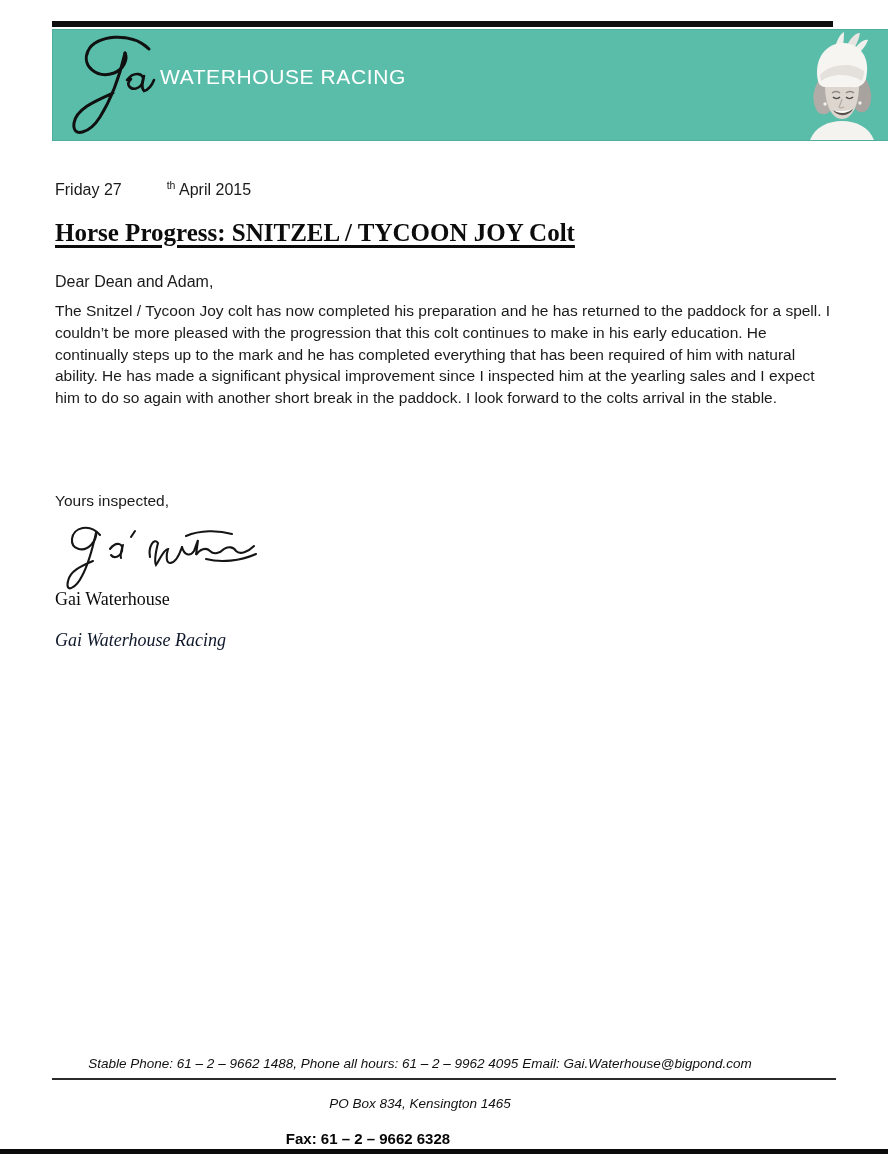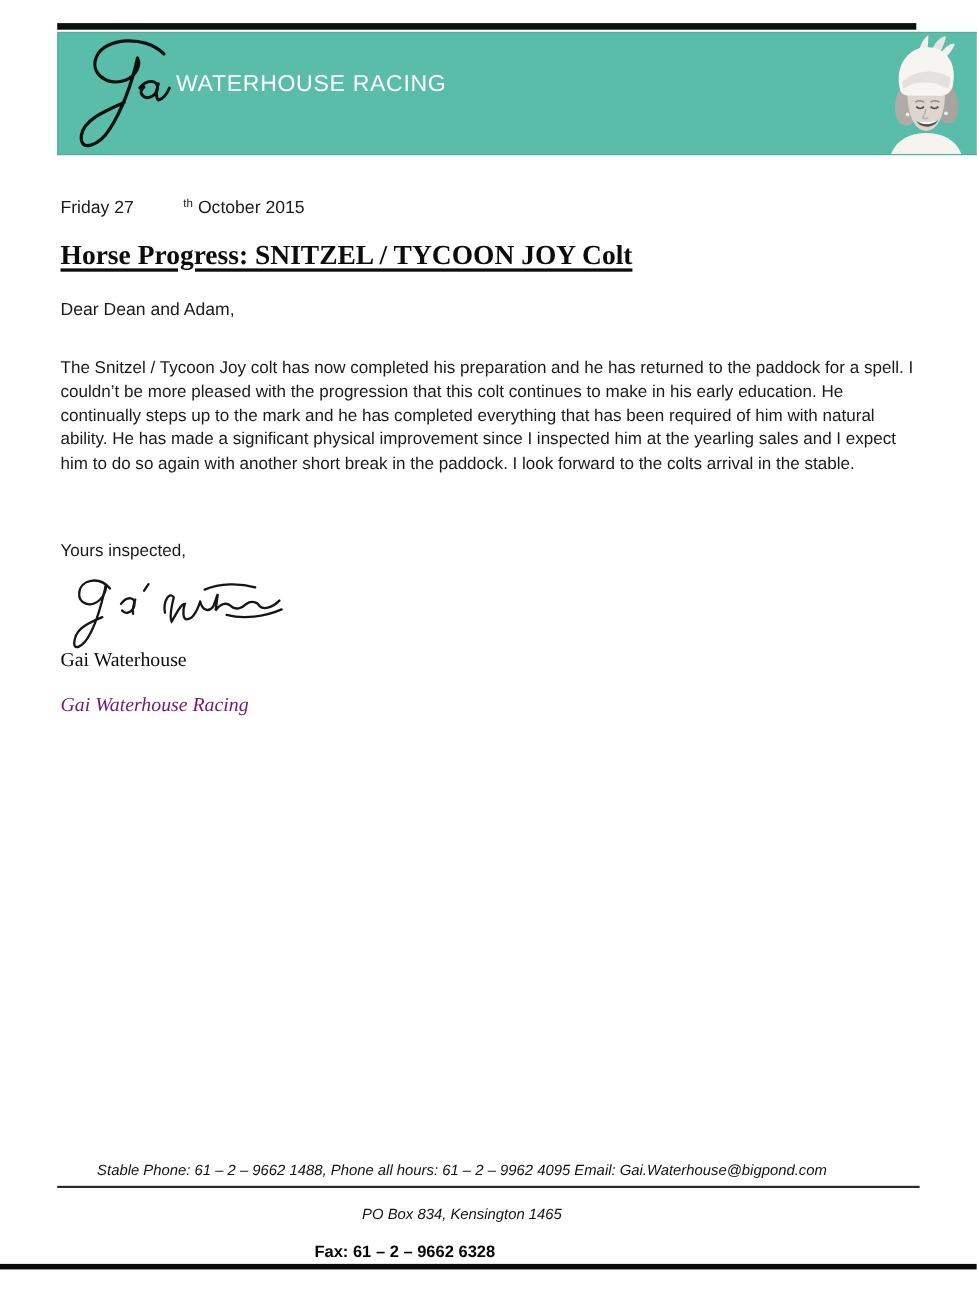--- a/index.html
+++ b/index.html
@@ -15,25 +15,25 @@
   .logo-script{position:absolute;left:12px;top:3px;width:100px;height:106px;}
   .wordmark{position:absolute;left:107px;top:35px;color:#ffffff;font-size:21px;letter-spacing:.6px;font-weight:400;white-space:nowrap;}
   .portrait{position:absolute;right:47px;bottom:0;width:100px;height:110px;}
 
   
   .date{left:55px;top:181px;font-size:16px;}
   .date .sup{vertical-align:super;font-size:10.5px;line-height:0;padding-left:45px;}
   .subject{left:55px;top:219px;font-family:"Liberation Serif", serif;font-weight:bold;font-size:25px;color:#0c0c0c;
            text-decoration:underline;text-decoration-thickness:2.5px;text-underline-offset:4px;white-space:nowrap;}
   .salutation{left:55px;top:273px;font-size:16px;}
-  .body-text{left:55px;top:324px;width:782px;font-size:15.5px;line-height:21.8px;}
+  .body-text{left:55px;top:300px;width:782px;font-size:15.5px;line-height:21.8px;}
   .closing{left:55px;top:492px;font-size:15.5px;}
   .signature{left:64px;top:521px;width:198px;height:76px;}
   .signer-name{left:55px;top:589px;font-family:"Liberation Serif", serif;font-weight:normal;font-size:18px;color:#0c0c0c;}
-  .signer-company{left:55px;top:630px;font-family:"Liberation Serif", serif;font-style:italic;font-size:18px;color:#701a75;}
+  .signer-company{left:55px;top:630px;font-family:"Liberation Serif", serif;font-style:italic;font-size:18px;color:#0f172a;}
 
   
   .footer-rule{left:52px;top:1078px;width:784px;height:2px;background:#2b2b2b;}
   .footer-line{left:0;width:840px;text-align:center;font-style:italic;font-size:13.5px;color:#111;}
   .footer-address{top:1096px;}
   .footer-contact{top:1056px;}
   .footer-fax{left:0;top:1130px;width:736px;text-align:center;font-weight:bold;font-size:15px;color:#050505;}
   .bottom-bar{left:0;top:1149px;width:888px;height:5px;background:#0b0b0b;}
 </style>
 </head>
@@ -79,21 +79,21 @@
       <path d="M41 80 C45 87 57 87 61 79 C55 84 46 84 41 80 Z" fill="#564f4a"></path>
       <path d="M43 80.5 C47 83.5 55 83.5 59 79.5 C54 81.5 47 81.5 43 80.5 Z" fill="#ffffff"></path>
 
       <circle cx="33" cy="74" r="1.7" fill="#f1f0ed"></circle>
       <circle cx="68" cy="73" r="1.7" fill="#f1f0ed"></circle>
 
       <path d="M18 110 C23 97 36 91 50 91 C64 91 77 97 82 110 Z" fill="#f4f3f0"></path>
     </svg>
   </div>
 
-  <div class="abs date"><span>Friday 27</span><span class="sup">th</span><span> October 2015</span></div>
+  <div class="abs date"><span>Friday 27</span><span class="sup">th</span><span> April 2015</span></div>
 
   <div class="abs subject">Horse Progress: SNITZEL / TYCOON JOY Colt</div>
 
   <div class="abs salutation">Dear Dean and Adam,</div>
 
   <div class="abs body-text">The Snitzel / Tycoon Joy colt has now completed his preparation and he has returned to the paddock for a spell. I couldn’t be more pleased with the progression that this colt continues to make in his early education. He continually steps up to the mark and he has completed everything that has been required of him with natural ability. He has made a significant physical improvement since I inspected him at the yearling sales and I expect him to do so again with another short break in the paddock. I look forward to the colts arrival in the stable.</div>
 
   <div class="abs closing">Yours inspected,</div>
 
   <svg class="abs signature" viewBox="0 0 198 76" fill="none" stroke="#151515" stroke-width="2.1" stroke-linecap="round">

